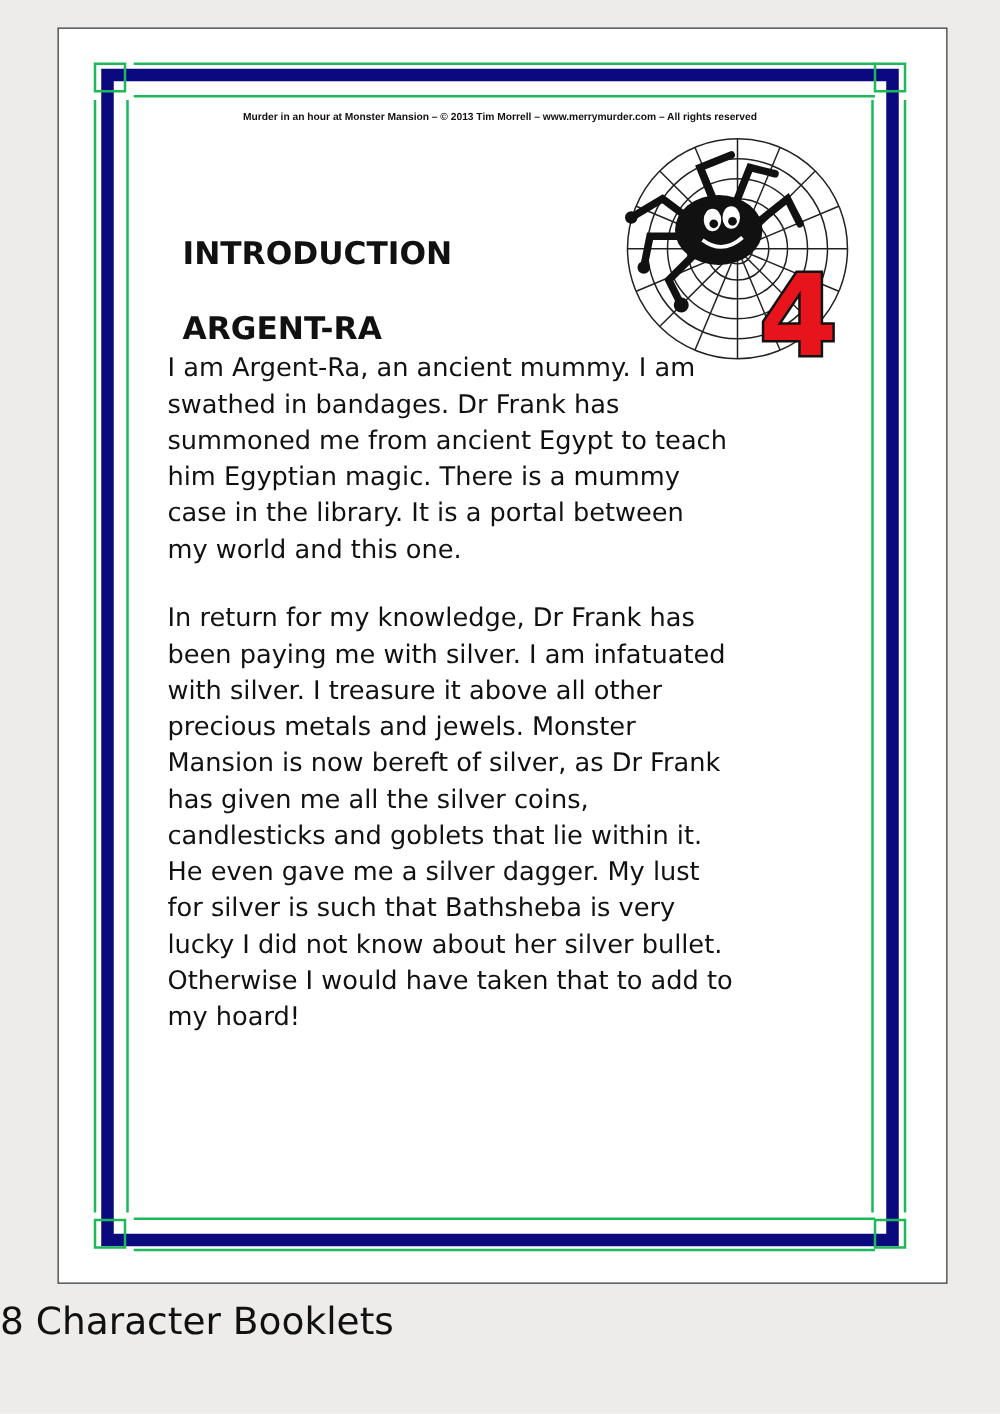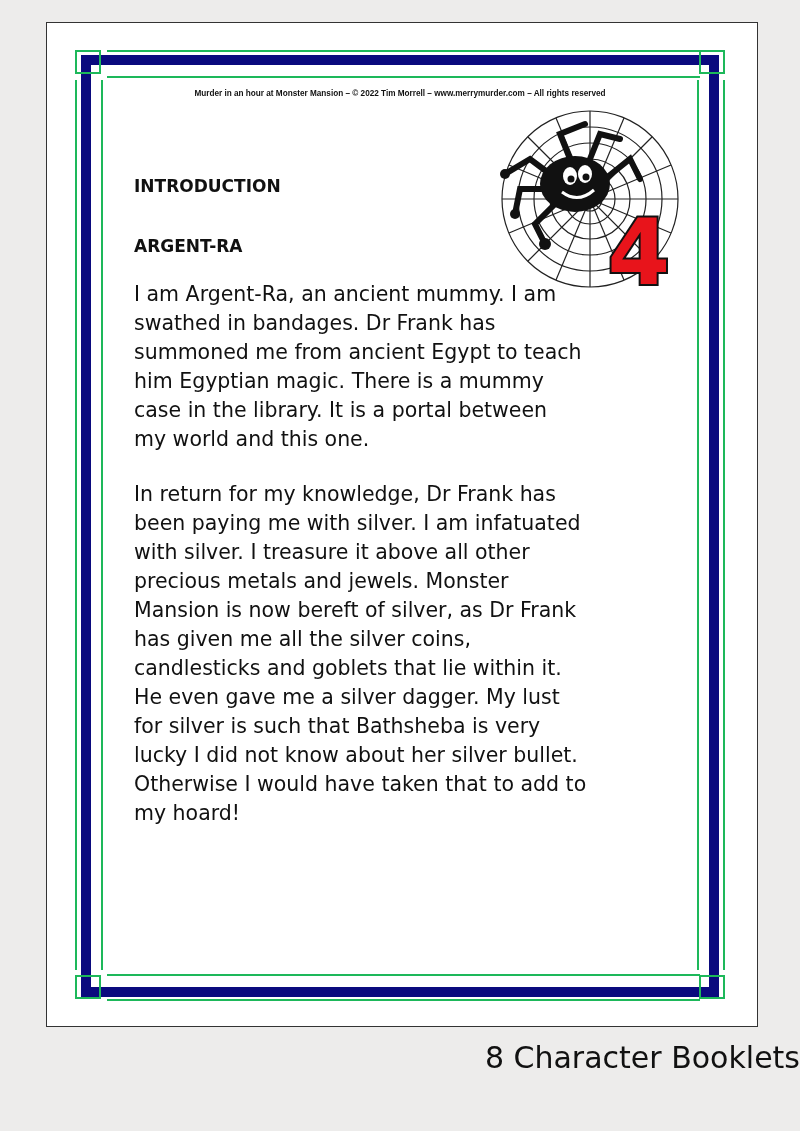--- a/index.html
+++ b/index.html
@@ -1,23 +1,23 @@
 <!DOCTYPE html>
 <html><head>
 <meta charset="utf-8">
 <style>
   html, body { margin:0; padding:0; }
   body { width:800px; height:1131px; background:#edeceb; position:relative; overflow:hidden; font-family:"DejaVu Sans", sans-serif; }
   .page { position:absolute; left:46px; top:22px; width:712px; height:1005px; background:#fff; border:1px solid #333; box-sizing:border-box; }
   .frame-svg { position:absolute; left:0; top:0; }
   .header { position:absolute; left:0; width:800px; top:89px; text-align:center; font-family:"Liberation Sans", sans-serif; font-weight:bold; font-size:8.2px; color:#111; letter-spacing:0; }
-  .h { position:absolute; left:134px; font-family:"DejaVu Sans", sans-serif; font-weight:bold; font-size:17px; color:#111; margin:0; }
+  .h { position:absolute; left:134px; font-family:"DejaVu Sans", sans-serif; font-weight:bold; font-size:25px; color:#111; margin:12px; }
   .body-text { position:absolute; left:134px; width:560px; font-family:"DejaVu Sans", sans-serif; font-size:20.5px; line-height:29px; color:#111; margin:0; white-space:pre-line; }
   .logo { position:absolute; left:490px; top:104px; width:200px; height:185px; }
-  .caption { position:absolute; left:0; width:800px; top:1040px; text-align:right; font-family:"DejaVu Sans", sans-serif; font-size:30px; color:#111; }
+  .caption { position:absolute; left:0; width:800px; top:1040px; text-align:left; font-family:"DejaVu Sans", sans-serif; font-size:30px; color:#111; }
 </style>
 </head>
 <body>
 
 <div class="page"></div>
 
 <svg class="frame-svg" width="800" height="1131" viewBox="0 0 800 1131">
 
   <rect x="86" y="60" width="628" height="932" fill="none" stroke="#0a0a7e" stroke-width="10"></rect>
 
@@ -31,21 +31,21 @@
     <line x1="698" y1="80" x2="698" y2="970"></line>
     <line x1="724" y1="80" x2="724" y2="970"></line>
 
     <rect x="76" y="51" width="24" height="22"></rect>
     <rect x="700" y="51" width="24" height="22"></rect>
     <rect x="76" y="976" width="24" height="22"></rect>
     <rect x="700" y="976" width="24" height="22"></rect>
   </g>
 </svg>
 
-<div class="header">Murder in an hour at Monster Mansion – © 2022 Tim Morrell – www.merrymurder.com – All rights reserved</div>
+<div class="header">Murder in an hour at Monster Mansion – © 2013 Tim Morrell – www.merrymurder.com – All rights reserved</div>
 
 <svg class="logo" viewBox="0 0 200 185">
   <g fill="none" stroke="#222" stroke-width="1.2">
     <circle cx="100" cy="95" r="88"></circle>
     <circle cx="100" cy="95" r="72"></circle>
     <circle cx="100" cy="95" r="56"></circle>
     <circle cx="100" cy="95" r="40"></circle>
     <circle cx="100" cy="95" r="25"></circle>
     <circle cx="100" cy="95" r="12"></circle>
     <line x1="12" y1="95" x2="188" y2="95"></line>

